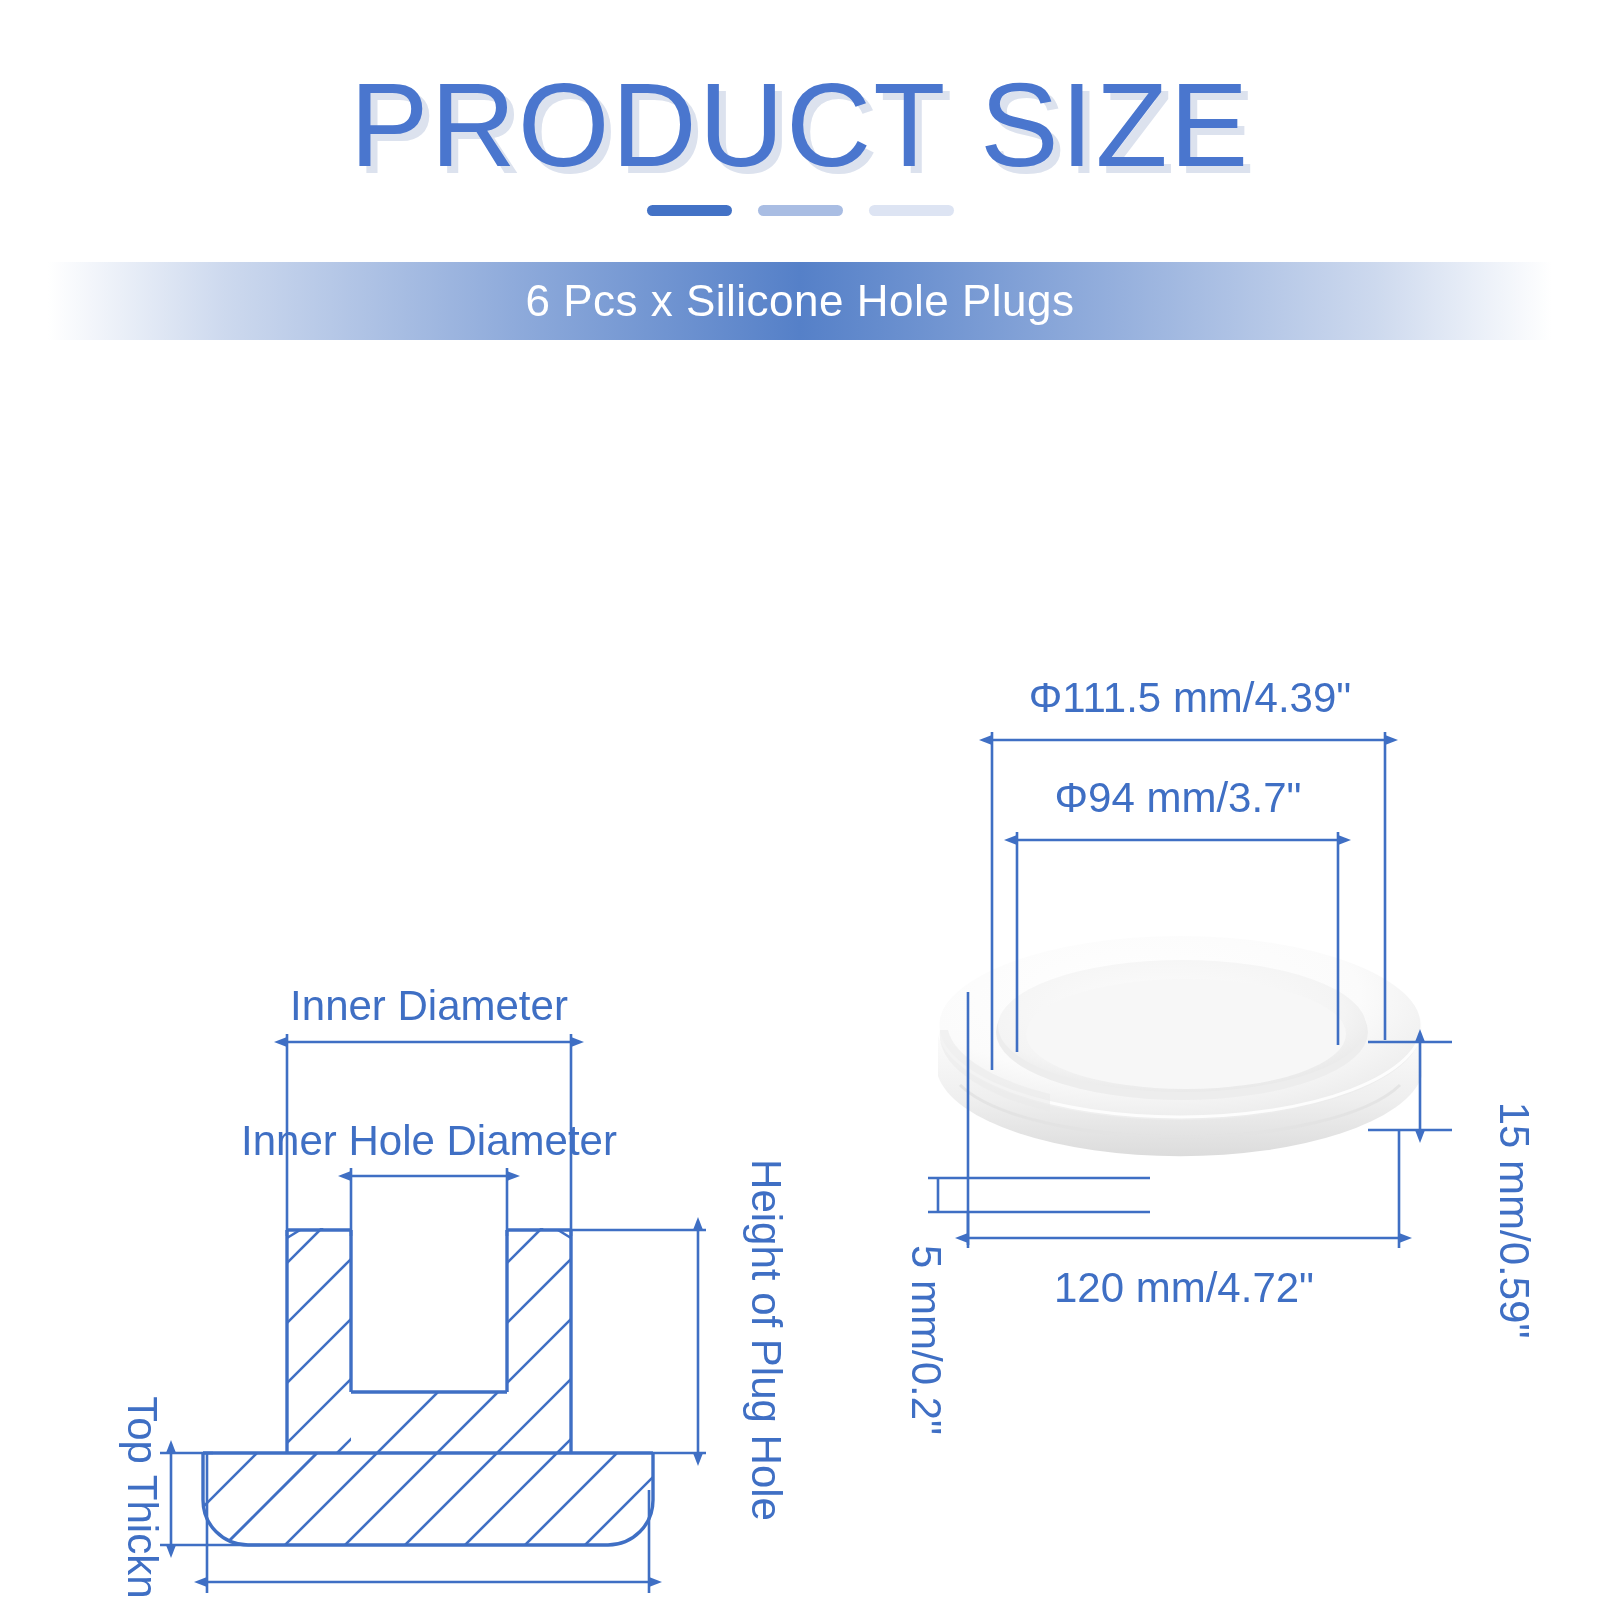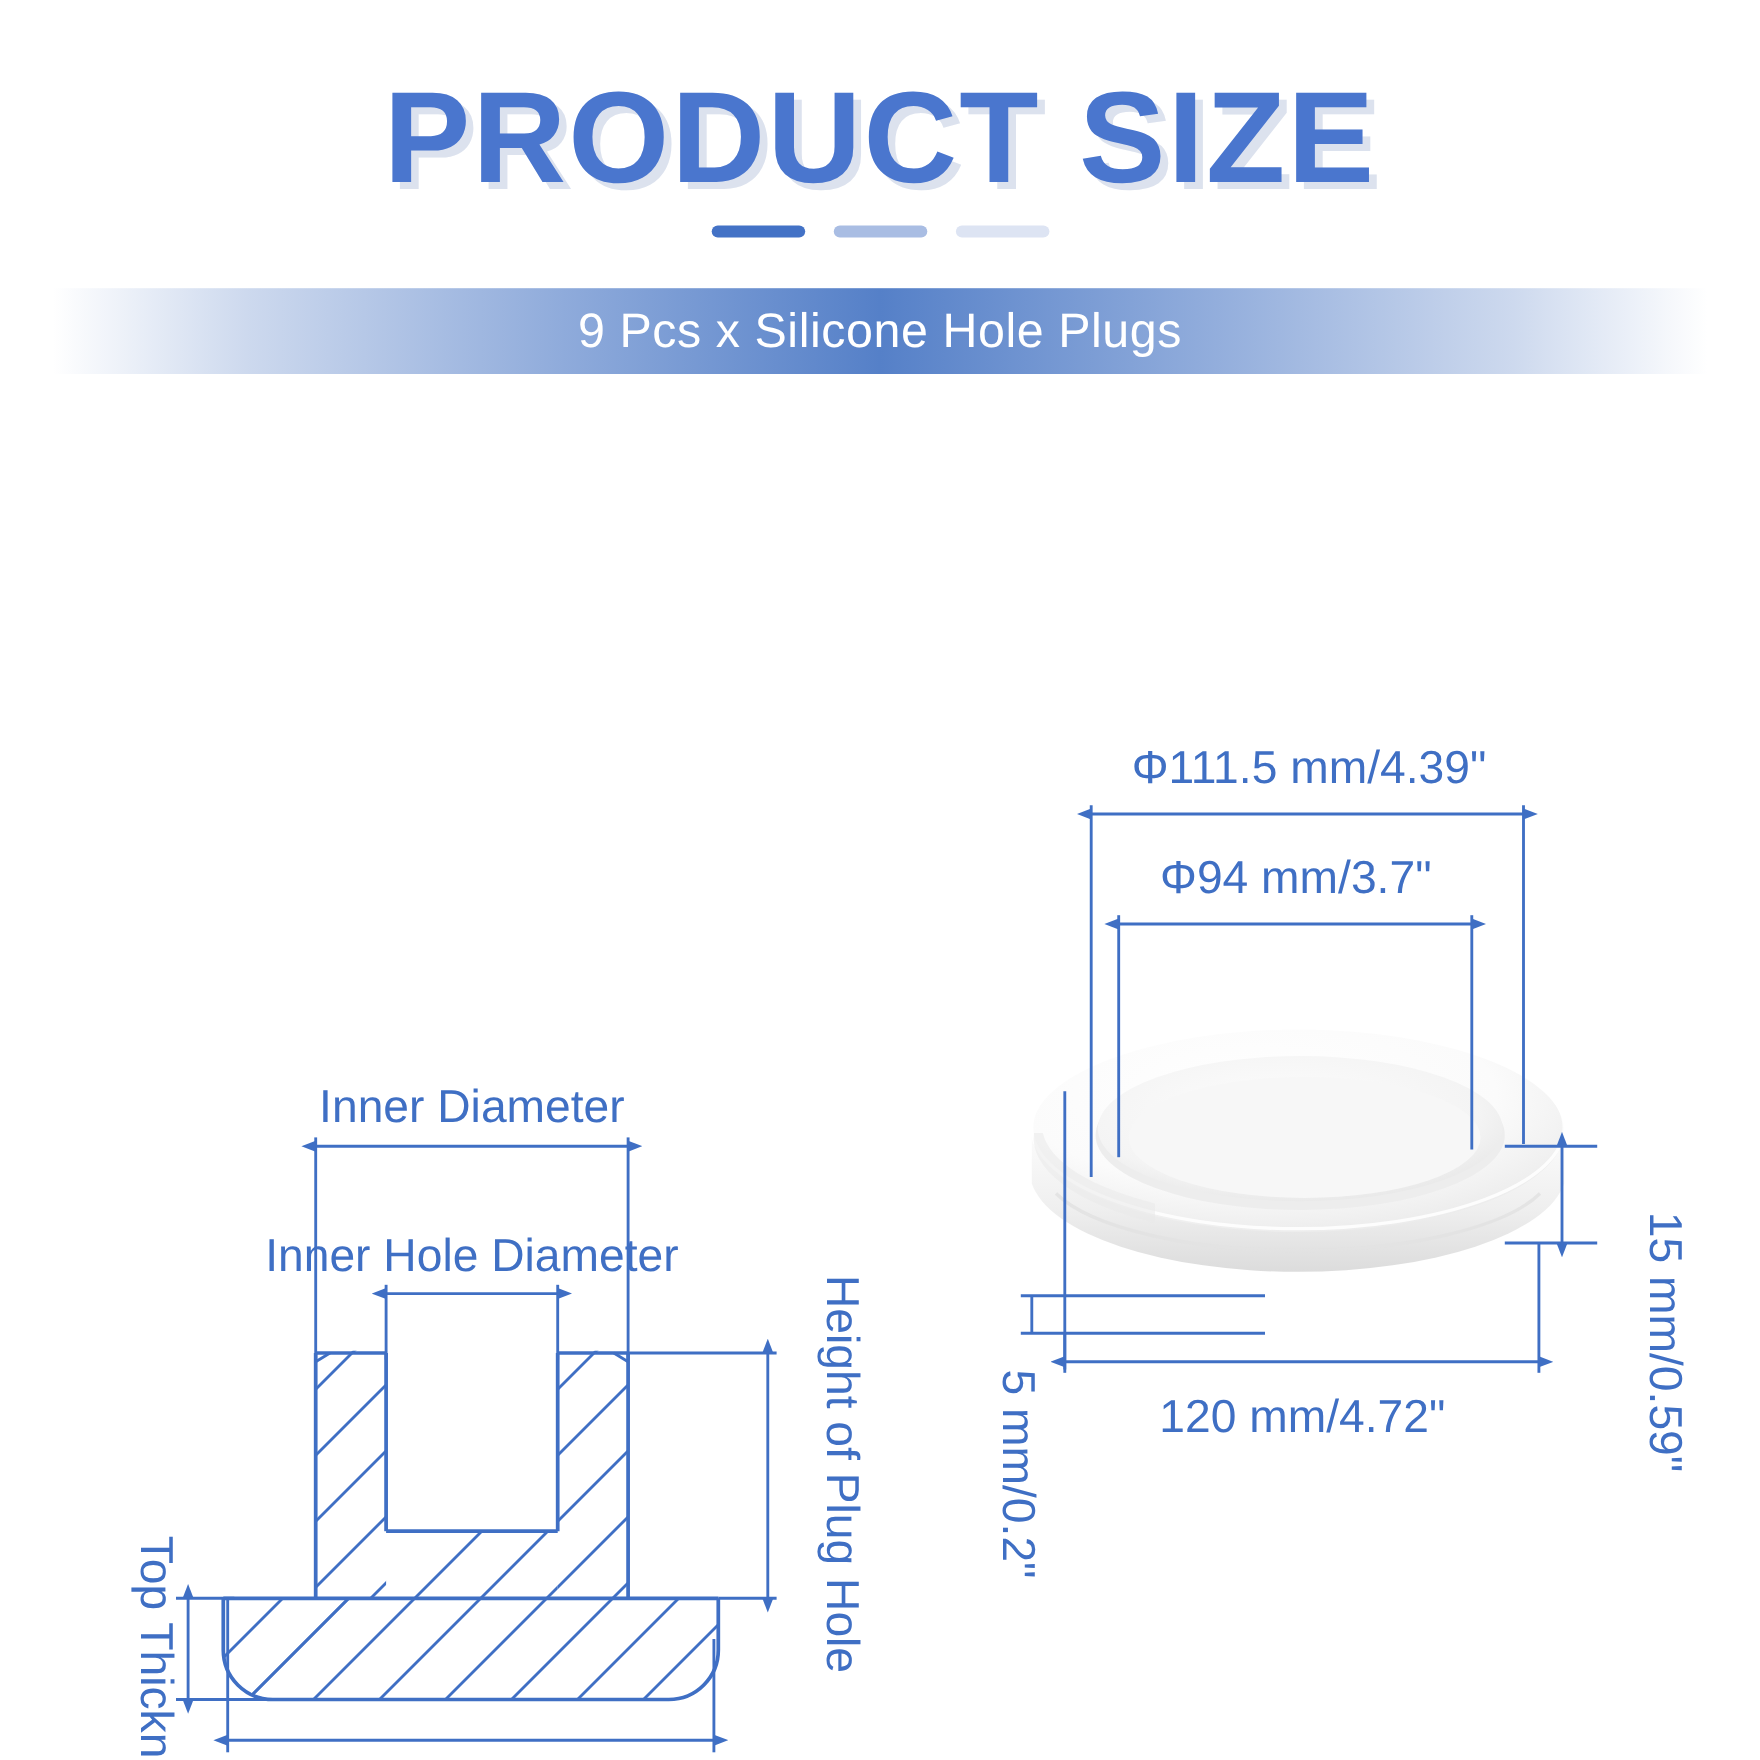--- a/index.html
+++ b/index.html
@@ -21,21 +21,21 @@
     left: 0; top: 0;
     width: 1600px;
     height: 340px;
   }
   .title {
     position: absolute;
     left: 0; top: 62px;
     width: 1600px;
     text-align: center;
     font-size: 118px;
-    font-weight: 700;
+    font-weight: 400;
     letter-spacing: 2px;
     color: #4A76CE;
     text-shadow: 7px 7px 0 #DCE2EE;
     line-height: 1.08;
     white-space: nowrap;
   }
   .dashes {
     position: absolute;
     left: 0; top: 205px;
     width: 1600px;
@@ -106,21 +106,21 @@
 <div class="header">
   <div class="title">PRODUCT SIZE</div>
 
   <div class="dashes">
     <span class="dash dash-1"></span>
     <span class="dash dash-2"></span>
     <span class="dash dash-3"></span>
   </div>
 
   <div class="subbar">
-    <span class="subbar-text">9 Pcs x Silicone Hole Plugs</span>
+    <span class="subbar-text">6 Pcs x Silicone Hole Plugs</span>
   </div>
 </div>
 
 <div class="stage">
 
   <div class="photo">
     <svg width="500" height="320" viewBox="0 0 500 320" xmlns="http://www.w3.org/2000/svg">
       <defs>
         <radialGradient id="bodyG" cx="42%" cy="32%" r="78%">
           <stop offset="0%" stop-color="#ffffff"></stop>

